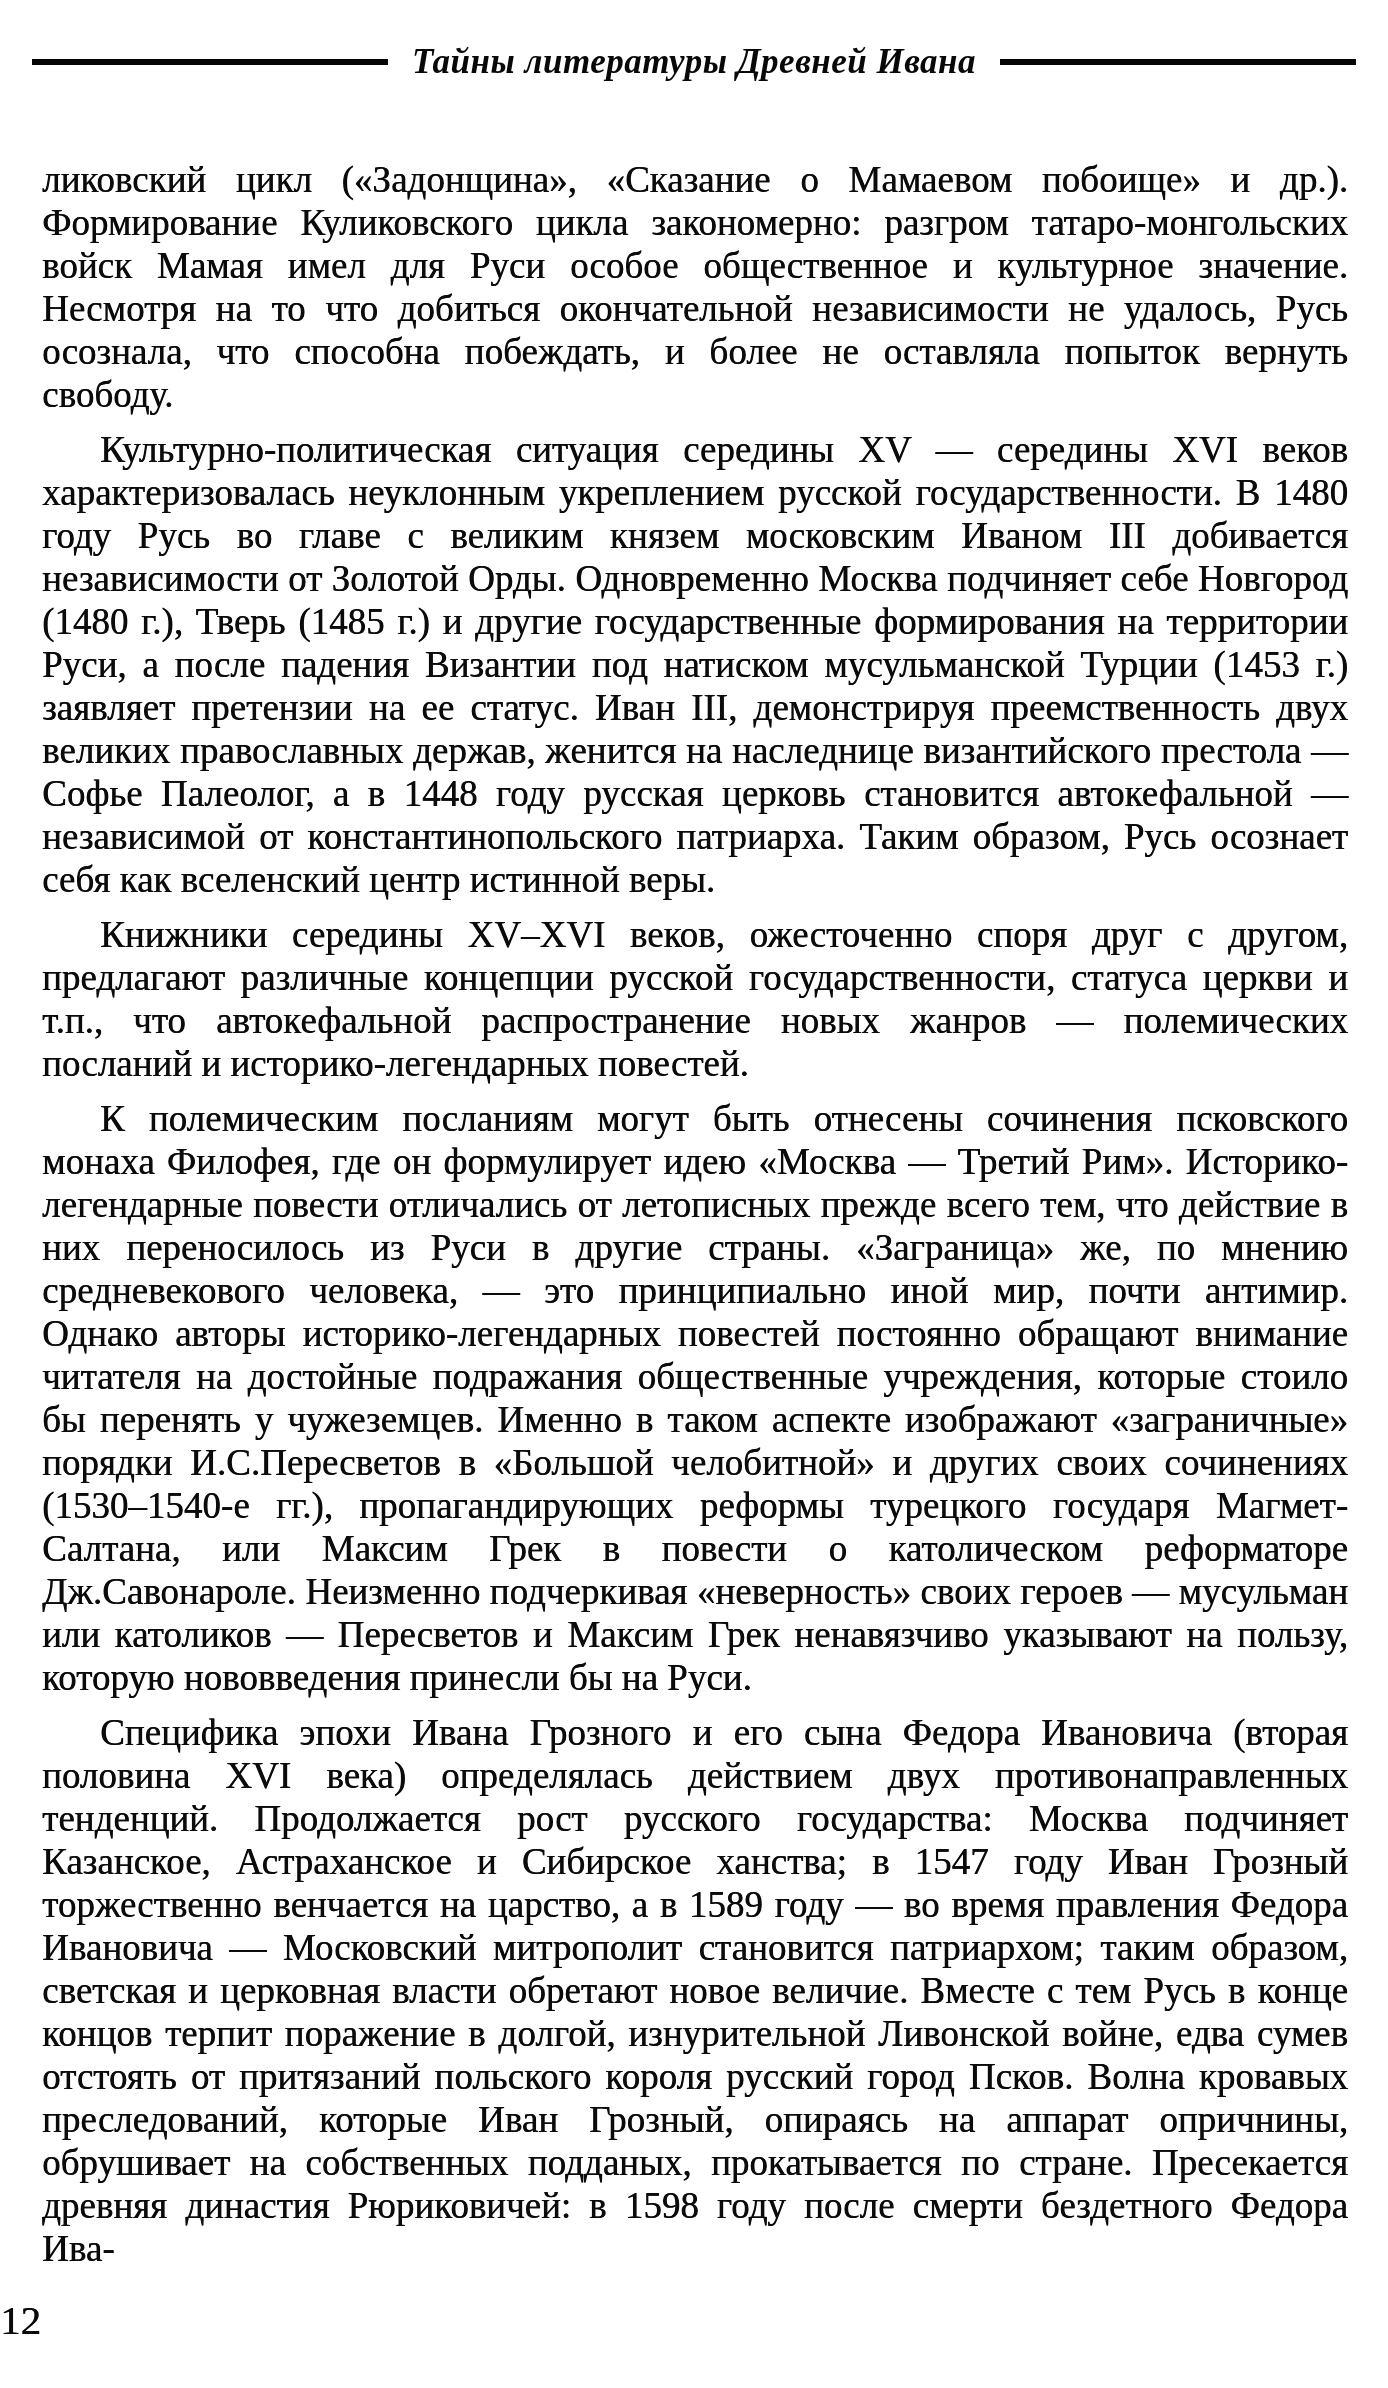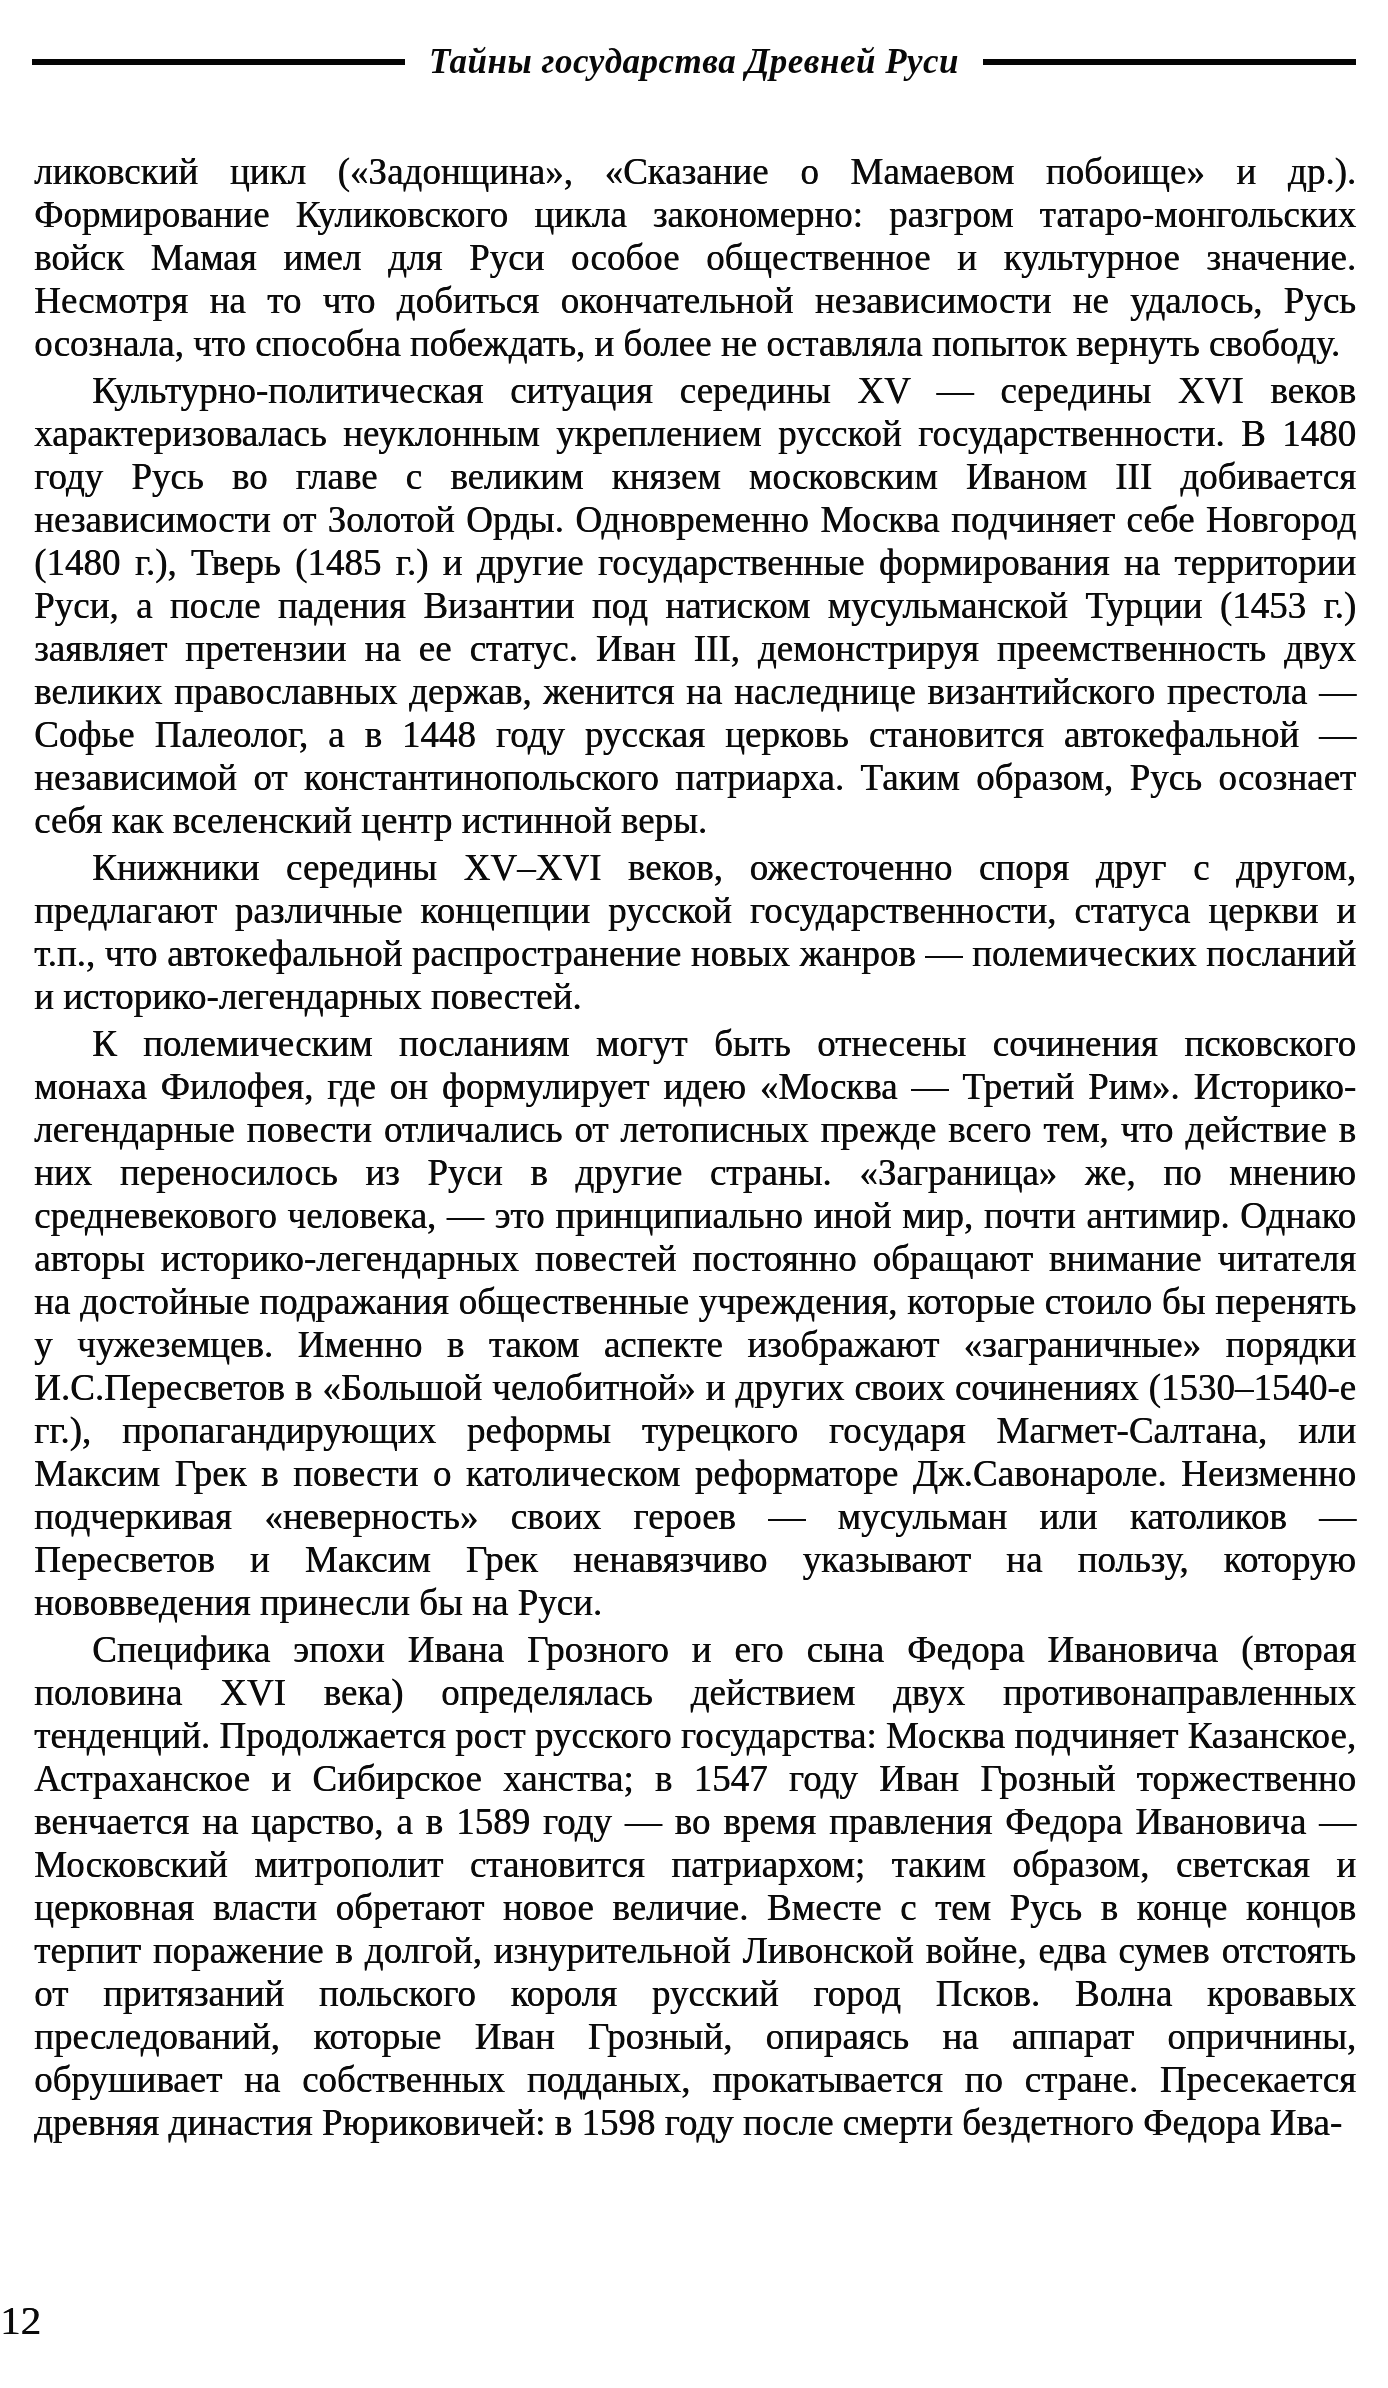--- a/index.html
+++ b/index.html
@@ -46,21 +46,21 @@
     position: absolute;
     top: 146px;
     left: 30px;
     width: 1330px;
     font-size: 37px;
     line-height: 43px;
     text-align: justify;
     text-shadow: 0.5px 0 0 currentColor; 
   }
   .text-block p {
-    margin: 4px;
+    margin: 12px;
     padding: 0;
     text-indent: 58px;
   }
   .text-block p.continuation {
     text-indent: 0;
   }
   
   .page-footer {
     position: absolute;
     left: 0;
@@ -75,21 +75,21 @@
     text-shadow: 0.5px 0 0 currentColor;
   }
 </style>
 </head>
 <body>
 
 <div class="page">
 
   <div class="running-header">
     <span class="header-rule"></span>
-    <span class="running-title">Тайны государства Древней Руси</span>
+    <span class="running-title">Тайны литературы Древней Ивана</span>
     <span class="header-rule"></span>
   </div>
 
   <div class="text-block">
     <p class="continuation">ликовский цикл («Задонщина», «Сказание о Мамаевом побоище» и др.). Формирование Куликовского цикла закономерно: разгром татаро-монгольских войск Мамая имел для Руси особое общественное и культурное значение. Несмотря на то что добиться окончательной независимости не удалось, Русь осознала, что способна побеждать, и более не оставляла попыток вернуть свободу.</p>
     <p>Культурно-политическая ситуация середины XV — середины XVI веков характеризовалась неуклонным укреплением русской государственности. В 1480 году Русь во главе с великим князем московским Иваном III добивается независимости от Золотой Орды. Одновременно Москва подчиняет себе Новгород (1480 г.), Тверь (1485 г.) и другие государственные формирования на территории Руси, а после падения Византии под натиском мусульманской Турции (1453 г.) заявляет претензии на ее статус. Иван III, демонстрируя преемственность двух великих православных держав, женится на наследнице византийского престола — Софье Палеолог, а в 1448 году русская церковь становится автокефальной — независимой от константинопольского патриарха. Таким образом, Русь осознает себя как вселенский центр истинной веры.</p>
     <p>Книжники середины XV–XVI веков, ожесточенно споря друг с другом, предлагают различные концепции русской государственности, статуса церкви и т.п., что автокефальной распространение новых жанров — полемических посланий и историко-легендарных повестей.</p>
     <p>К полемическим посланиям могут быть отнесены сочинения псковского монаха Филофея, где он формулирует идею «Москва — Третий Рим». Историко-легендарные повести отличались от летописных прежде всего тем, что действие в них переносилось из Руси в другие страны. «Заграница» же, по мнению средневекового человека, — это принципиально иной мир, почти антимир. Однако авторы историко-легендарных повестей постоянно обращают внимание читателя на достойные подражания общественные учреждения, которые стоило бы перенять у чужеземцев. Именно в таком аспекте изображают «заграничные» порядки И.С.Пересветов в «Большой челобитной» и других своих сочинениях (1530–1540-е гг.), пропагандирующих реформы турецкого государя Магмет-Салтана, или Максим Грек в повести о католическом реформаторе Дж.Савонароле. Неизменно подчеркивая «неверность» своих героев — мусульман или католиков — Пересветов и Максим Грек ненавязчиво указывают на пользу, которую нововведения принесли бы на Руси.</p>
     <p>Специфика эпохи Ивана Грозного и его сына Федора Ивановича (вторая половина XVI века) определялась действием двух противонаправленных тенденций. Продолжается рост русского государства: Москва подчиняет Казанское, Астраханское и Сибирское ханства; в 1547 году Иван Грозный торжественно венчается на царство, а в 1589 году — во время правления Федора Ивановича — Московский митрополит становится патриархом; таким образом, светская и церковная власти обретают новое величие. Вместе с тем Русь в конце концов терпит поражение в долгой, изнурительной Ливонской войне, едва сумев отстоять от притязаний польского короля русский город Псков. Волна кровавых преследований, которые Иван Грозный, опираясь на аппарат опричнины, обрушивает на собственных подданых, прокатывается по стране. Пресекается древняя династия Рюриковичей: в 1598 году после смерти бездетного Федора Ива-</p>
   </div>

